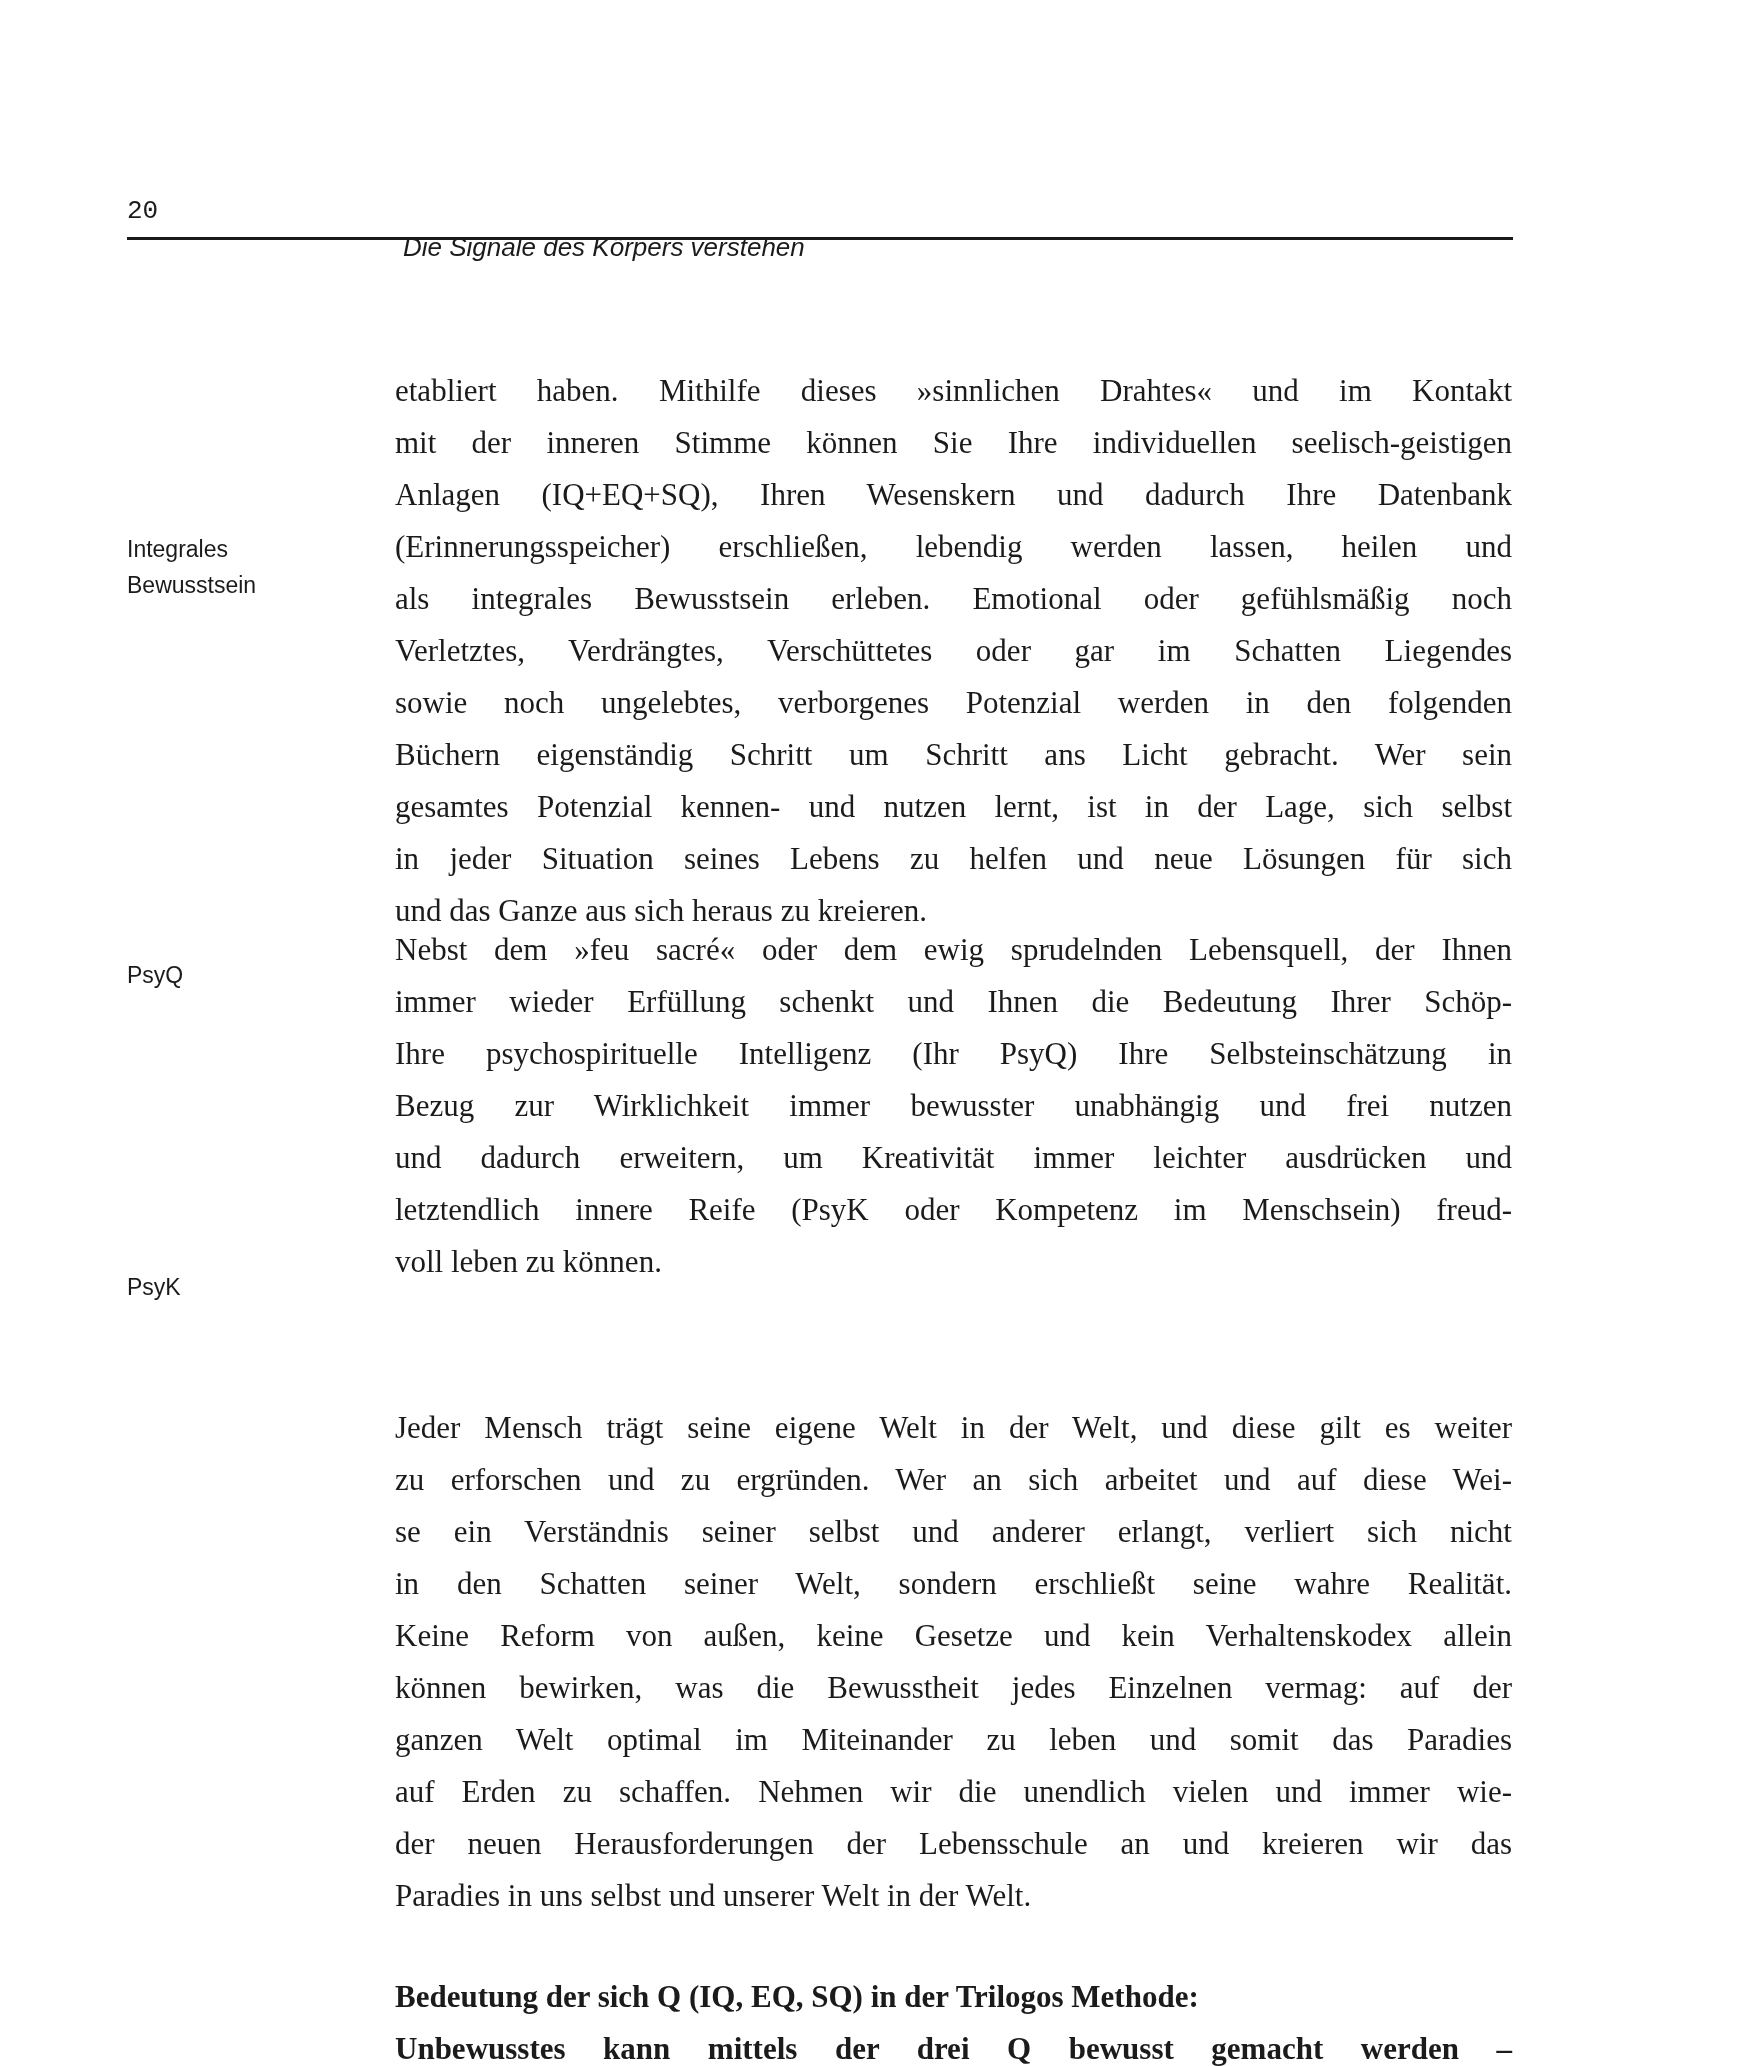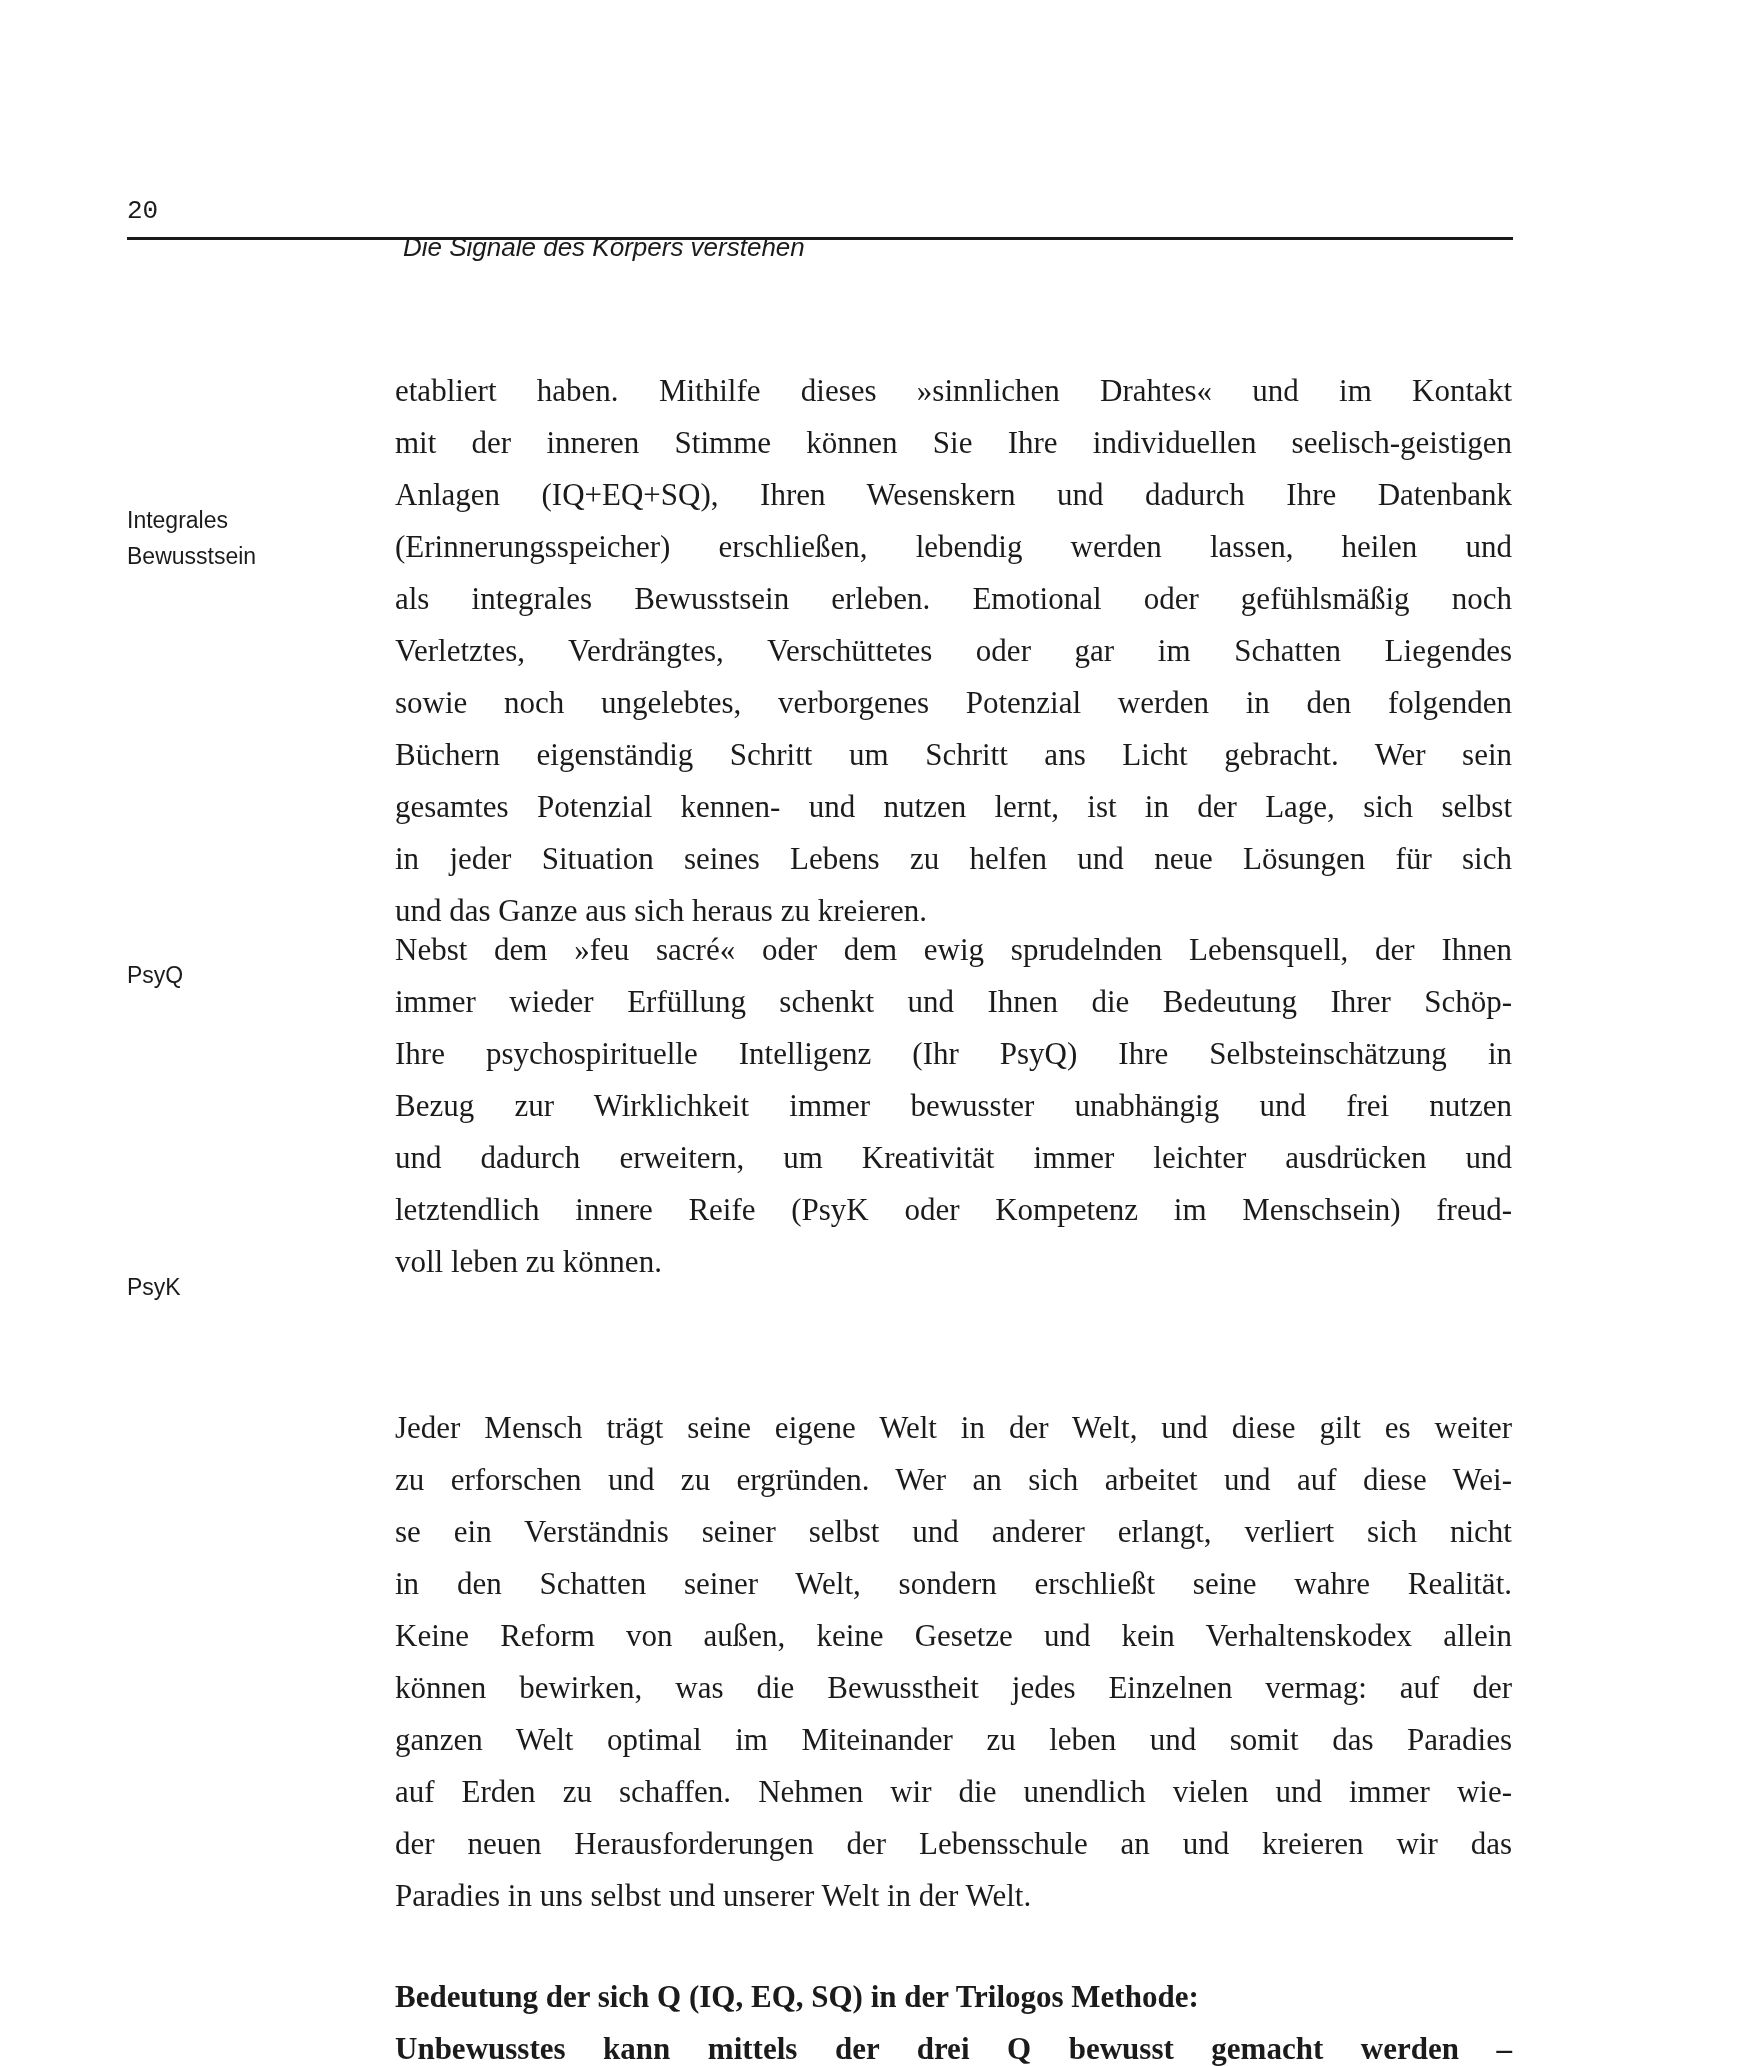--- a/index.html
+++ b/index.html
@@ -33,21 +33,21 @@
   }
   
   .margin-note{
     position:absolute;
     left:127px;
     width:256px;
     font-family:"Liberation Sans",sans-serif;
     font-size:23px;
     line-height:36px;
   }
-  .mn-integrales{top:502px;}
+  .mn-integrales{top:531px;}
   .mn-psyq{top:957px;}
   .mn-psyk{top:1269px;}
   
   .body-block{
     position:absolute;
     left:395px;
     width:1117px;
     font-family:"Liberation Serif",serif;
     font-size:31px;
     line-height:52px;

